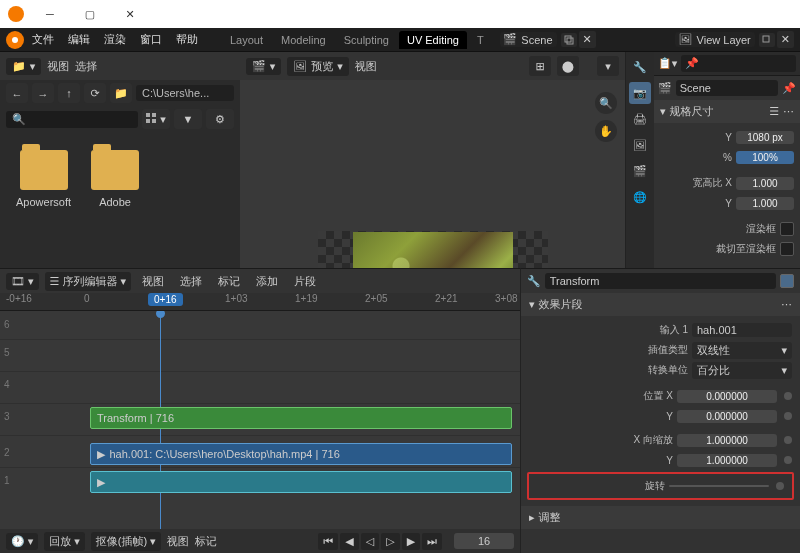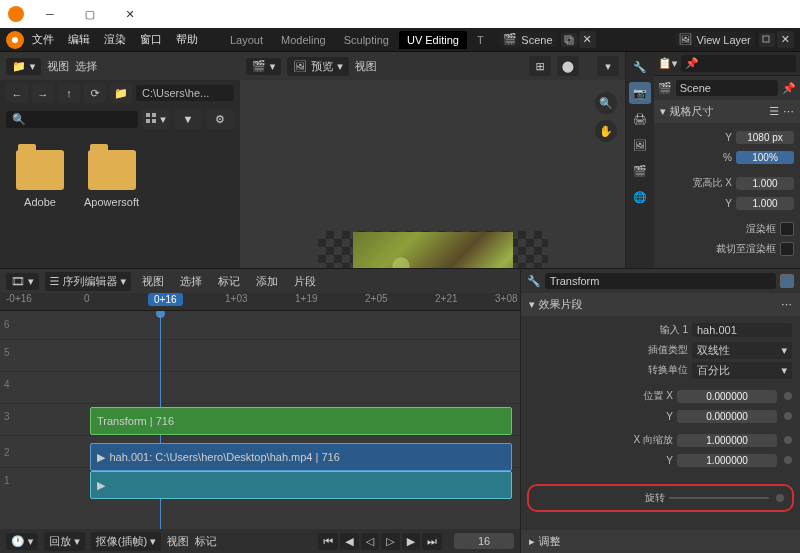--- a/index.html
+++ b/index.html
@@ -61,38 +61,38 @@
 .seqhdr .dd{display:flex;align-items:center;gap:3px;background:#252525;padding:2px 5px;border-radius:3px}
 .seqhdr .m{padding:2px 5px;color:#ccc;cursor:pointer}
 .ruler{height:18px;background:#2f2f2f;position:relative;border-bottom:1px solid #1a1a1a}
 .ruler .tick{position:absolute;top:0;font-size:10px;color:#888}
 .ruler .curframe{position:absolute;top:0;background:#2b6cb0;color:#fff;padding:1px 6px;border-radius:3px;font-size:10px}
 .tracks{flex:1;position:relative;background:#383838;overflow:hidden}
 .tracks .rowline{position:absolute;left:0;right:0;height:1px;background:#2f2f2f}
 .tracks .chlabel{position:absolute;left:4px;font-size:10px;color:#777}
 .tracks .playhead{position:absolute;top:0;bottom:0;width:1px;background:#4a8acb;left:160px}
 .tracks .playhead:before{content:"";position:absolute;top:-2px;left:-4px;width:9px;height:9px;background:#4a8acb;border-radius:50%}
-.strip{position:absolute;left:90px;height:28px;border-radius:2px;display:flex;align-items:center;padding:0 6px;font-size:10px;color:#fff;right:8px}
+.strip{position:absolute;left:90px;height:22px;border-radius:2px;display:flex;align-items:center;padding:0 6px;font-size:10px;color:#fff;right:8px}
 .strip .arrow{margin-right:4px}
 .strip.green{background:#3a8a3a;border:1px solid #6ac46a;top:96px}
 .strip.blue{background:#2a5a8a;border:1px solid #5a9ad0;top:132px}
 .strip.teal{background:#2a7a8a;border:1px solid #5ac0d0;top:160px}
 .seqfooter{height:24px;background:#2f2f2f;display:flex;align-items:center;padding:2px 6px;gap:6px}
 .seqfooter .dd{display:flex;align-items:center;gap:3px;background:#252525;padding:2px 5px;border-radius:3px}
 .transformcol{flex:1;background:#323232;display:flex;flex-direction:column;border-top:1px solid #1a1a1a;border-left:1px solid #222}
 .transformcol .tname{height:24px;display:flex;align-items:center;gap:4px;padding:3px 6px}
 .transformcol .tname .tbox{flex:1;background:#1f1f1f;border-radius:3px;padding:2px 5px}
 .transformcol .sechdr{padding:4px 8px;display:flex;align-items:center;gap:4px;background:#3a3a3a}
 .transformcol .trow{display:flex;align-items:center;height:20px;padding:0 8px 0 0;gap:4px;justify-content:flex-end}
 .transformcol .trow .tlbl{color:#bbb;font-size:10px}
 .transformcol .trow .tval{width:100px;background:#474747;border-radius:3px;text-align:center;padding:1px 0;color:#eee;font-size:10px}
 .transformcol .trow .tsel{width:100px;background:#2a2a2a;border-radius:3px;text-align:left;padding:1px 5px;color:#eee;font-size:10px;display:flex;justify-content:space-between;align-items:center}
 .transformcol .trow .tdot{width:8px;height:8px;border-radius:50%;background:#555;margin-left:3px}
 .transformcol .trow .tchk{width:14px;height:14px;background:#1f1f1f;border:1px solid #555;border-radius:2px}
-.redbox{border:2px solid #d03030;border-radius:10px;margin:14px 6px;padding:2px 0}
+.redbox{border:2px solid #d03030;border-radius:2px;margin:2px 6px;padding:2px 0}
 svg{display:block}
 </style>
 </head>
 <body>
 
 <div class="titlebar">
   <div class="logo"></div>
   <div class="winbtn">─</div>
   <div class="winbtn">▢</div>
   <div class="winbtn">✕</div>
@@ -176,25 +176,25 @@
       <div class="gridbtn">
           <span>▼</span>
         </div>
       <div class="gridbtn">
           <span>⚙</span>
         </div>
     </div>
     <div class="folders">
       <div class="folder">
         <div class="fic"></div>
-        <div class="lbl">Adobe</div>
+        <div class="lbl">Apowersoft</div>
       </div>
       <div class="folder">
         <div class="fic"></div>
-        <div class="lbl">Apowersoft</div>
+        <div class="lbl">Adobe</div>
       </div>
     </div>
   </div>
 
   <div class="centercol">
     <div class="preview-hdr">
       <div class="dd">
           <span>🎬</span>
           <span>▾</span>
         </div>

